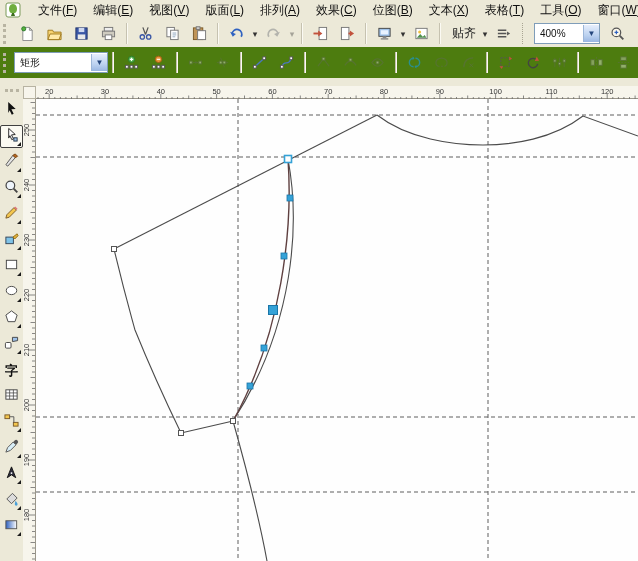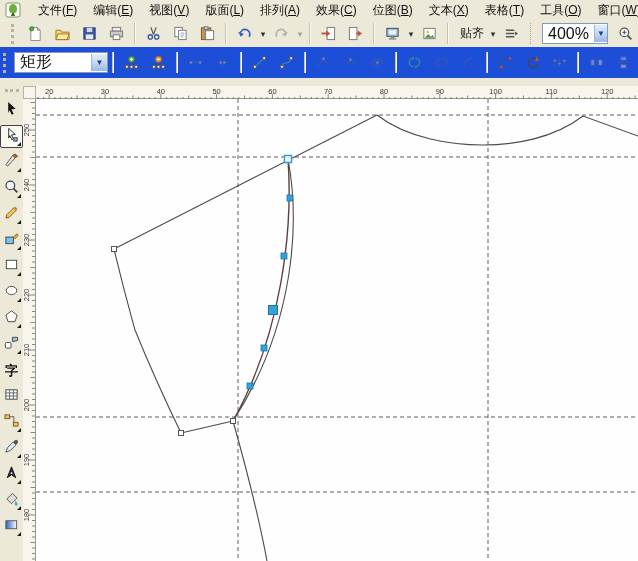--- a/index.html
+++ b/index.html
@@ -5,37 +5,37 @@
   html,body{margin:0;padding:0;background:#888;}
   .app{position:relative;width:638px;height:561px;background:#ece9d8;overflow:hidden;
        font-family:"Liberation Sans","DejaVu Sans",sans-serif;-webkit-user-select:none;user-select:none;}
   
   .menubar{position:absolute;left:0;top:0;right:0;height:20px;display:flex;align-items:center;
            background:#ece9d8;border-bottom:1px solid #f6f4ea;font-size:12px;color:#111;}
   .appicon{width:16px;height:16px;margin:0 9px 0 5px;flex:0 0 auto;}
   .menu-item{padding:2px 8px;white-space:nowrap;cursor:default;}
   .menu-item u{text-decoration:underline;}
   
-  .stdbar{position:absolute;left:8px;top:20px;right:0;height:27px;display:flex;align-items:center;
+  .stdbar{position:absolute;left:0;top:20px;right:0;height:27px;display:flex;align-items:center;
           background:#ece9d8;border-bottom:3px solid #6d28d9;}
   .propbar{position:absolute;left:0;top:47px;right:0;height:31px;display:flex;align-items:center;
-           background:#1d4ed8;border-bottom:1px solid #d5d1c0;}
+           background:#4d7c0f;border-bottom:1px solid #d5d1c0;}
   .grip{width:3px;height:20px;margin:0 5px 0 3px;border-left:3px dotted #b8b4a2;flex:0 0 auto;}
   .tbtn{width:25px;height:24px;display:flex;align-items:center;justify-content:center;position:relative;
         flex:0 0 auto;border:1px solid transparent;border-radius:2px;}
   .tbtn svg{display:block;}
   .tbtn.dis{opacity:.38;filter:grayscale(.9);}
   .drop{width:10px;height:24px;display:flex;align-items:center;justify-content:center;flex:0 0 auto;color:#333;}
   .drop::after{content:"▾";font-size:9px;}
   .drop.dis{opacity:.38;}
   .vsep{width:1px;height:21px;background:#c6c2b0;border-right:1px solid #fbfaf3;margin:0 4px;flex:0 0 auto;}
   .dsep{width:0;height:21px;border-left:1px dotted #a9a593;margin:0 5px;flex:0 0 auto;}
   .textbtn{display:flex;align-items:center;font-size:12px;color:#222;padding:3px 4px 3px 7px;flex:0 0 auto;}
   .combo{display:flex;align-items:center;background:#fff;border:1px solid #7f9db9;height:19px;flex:0 0 auto;}
-  .combo .val{font-size:16px;padding:0 5px;color:#111;flex:1 1 auto;white-space:nowrap;}
+  .combo .val{font-size:10px;padding:0 5px;color:#111;flex:1 1 auto;white-space:nowrap;}
   .combo .cbtn{width:15px;height:17px;margin:0;background:linear-gradient(#e6eefc,#bcd2f0 60%,#99b6e2);
                border-left:1px solid #9cb6d8;display:flex;align-items:center;justify-content:center;
                color:#23457c;font-size:8px;}
   .combo .cbtn::after{content:"▼";}
   
   .filler{position:absolute;left:0;top:78px;right:0;height:8px;background:#ece9d8;}
   .toolbox{position:absolute;left:0;top:86px;width:23px;bottom:0;background:#ece9d8;
            display:flex;flex-direction:column;align-items:center;}
   .tgrip{width:14px;height:3px;border-top:3px dotted #b8b4a2;margin:3px 0 4px 0;flex:0 0 auto;}
   .tool{width:21px;height:21px;margin-bottom:3px;position:relative;display:flex;align-items:center;

